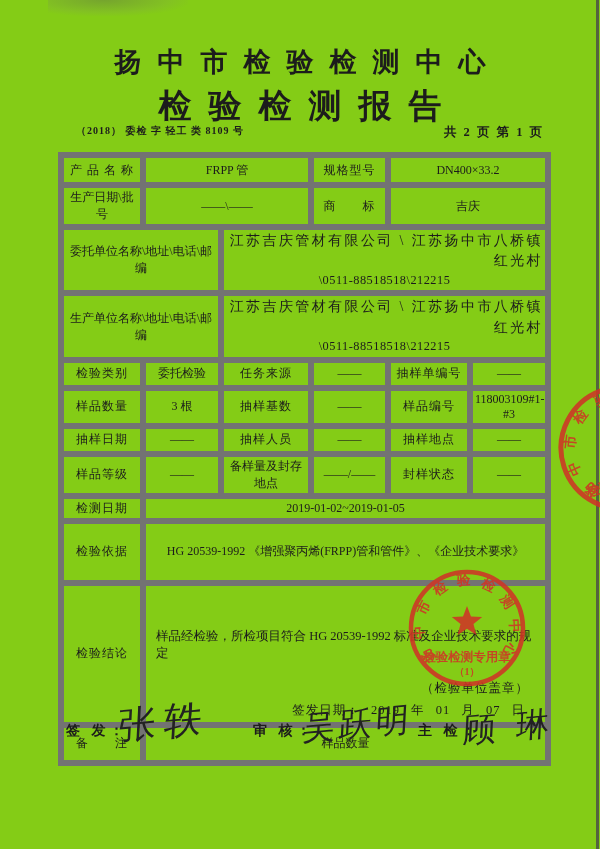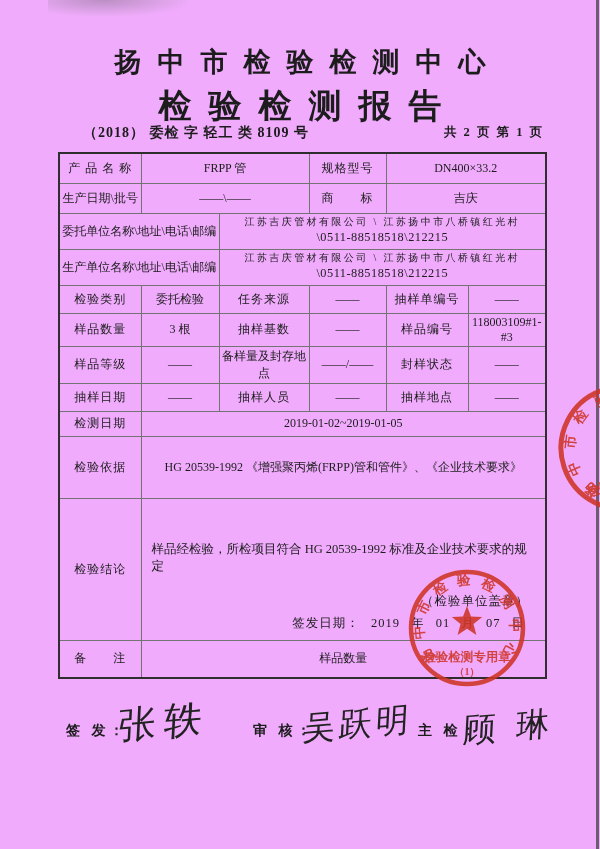--- a/index.html
+++ b/index.html
@@ -1,41 +1,41 @@
 <!DOCTYPE html>
 <html><head>
 <meta charset="utf-8">
 <style>
   html,body{margin:0;padding:0;background:#e8e8e8;}
   .page{
     position:relative;width:600px;height:849px;margin:0 auto;
-    background:#f0abfc;overflow:hidden;
+    background:#84cc16;overflow:hidden;
     font-family:"Liberation Serif","DejaVu Serif",serif;color:#1c1c1c;
   }
   
   .edge-line{position:absolute;top:0;right:1px;width:3px;height:100%;background:#4a4a4a;opacity:.8;}
   .smudge{position:absolute;left:48px;top:0;width:140px;height:16px;
     background:radial-gradient(ellipse at 40% 0%,rgba(90,90,90,.35),rgba(120,120,120,.12) 55%,transparent 75%);}
   
   .org-title{position:absolute;top:44px;left:0;width:100%;text-align:center;
     font-size:27px;font-weight:700;letter-spacing:16px;text-indent:16px;}
   .report-title{position:absolute;top:84px;left:0;width:100%;text-align:center;
     font-size:33px;font-weight:700;letter-spacing:17px;text-indent:17px;}
-  .doc-no{position:absolute;top:124px;left:83px;font-size:14px;font-weight:600;letter-spacing:1px;}
+  .doc-no{position:absolute;top:124px;left:76px;font-size:10px;font-weight:600;letter-spacing:1px;}
   .page-count{position:absolute;top:124px;right:56px;font-size:12.5px;font-weight:600;letter-spacing:2px;}
   
   table.report{position:absolute;left:58px;top:152px;width:487px;border-collapse:collapse;table-layout:fixed;}
-  table.report td{border:1px solid #737373;font-size:12px;text-align:center;vertical-align:middle;
+  table.report td{border:6px solid #737373;font-size:12px;text-align:center;vertical-align:middle;
     padding:1px 2px;overflow:hidden;}
   table.report{border:2px solid #2e2e2e;}
   td.lbl{letter-spacing:1px;}
   td.small{font-size:11px;letter-spacing:0;}
   td.num{font-size:10.5px;letter-spacing:0;}
   td.addr{text-align:left;padding-left:8px;}
-  .addr-l1{letter-spacing:2.4px;font-size:10px;line-height:1.45;}
+  .addr-l1{letter-spacing:2.4px;font-size:14px;line-height:1.45;text-align:right;}
   .addr-l2{letter-spacing:.5px;font-size:12.3px;line-height:1.45;}
   td.left{text-align:left;padding-left:10px;}
   td.concl{position:relative;text-align:left;vertical-align:top;}
   .concl-text{position:absolute;left:10px;top:42px;width:95%;text-align:left;font-size:12.5px;}
   .seal-note{position:absolute;right:16px;top:94px;font-size:12.5px;letter-spacing:1px;}
   .issue-date{position:absolute;right:20px;top:116px;font-size:12.5px;word-spacing:7px;letter-spacing:1px;}
   
   .sig-label{position:absolute;font-size:14px;font-weight:700;letter-spacing:4px;}
   .sig-name{position:absolute;font-size:38px;color:#222;
     transform:rotate(-5deg) skewX(-8deg);letter-spacing:8px;white-space:nowrap;}
@@ -102,33 +102,33 @@
     </tr>
     <tr style="height:28px">
       <td class="lbl">样品数量</td>
       <td>3 根</td>
       <td class="lbl">抽样基数</td>
       <td>——</td>
       <td class="lbl">样品编号</td>
       <td class="num">118003109#1-#3</td>
     </tr>
     <tr style="height:28px">
+      <td class="lbl">抽样日期</td>
+      <td>——</td>
+      <td class="lbl">抽样人员</td>
+      <td>——</td>
+      <td class="lbl">抽样地点</td>
+      <td>——</td>
+    </tr>
+    <tr style="height:28px">
       <td class="lbl">样品等级</td>
       <td>——</td>
       <td class="small">备样量及封存地点</td>
       <td>——/——</td>
       <td class="lbl">封样状态</td>
-      <td>——</td>
-    </tr>
-    <tr style="height:28px">
-      <td class="lbl">抽样日期</td>
-      <td>——</td>
-      <td class="lbl">抽样人员</td>
-      <td>——</td>
-      <td class="lbl">抽样地点</td>
       <td>——</td>
     </tr>
     <tr style="height:25px">
       <td class="lbl">检测日期</td>
       <td colspan="5">2019-01-02~2019-01-05</td>
     </tr>
     <tr style="height:62px">
       <td class="lbl">检验依据</td>
       <td colspan="5" class="left">HG 20539-1992 《增强聚丙烯(FRPP)管和管件》、《企业技术要求》</td>
     </tr>

